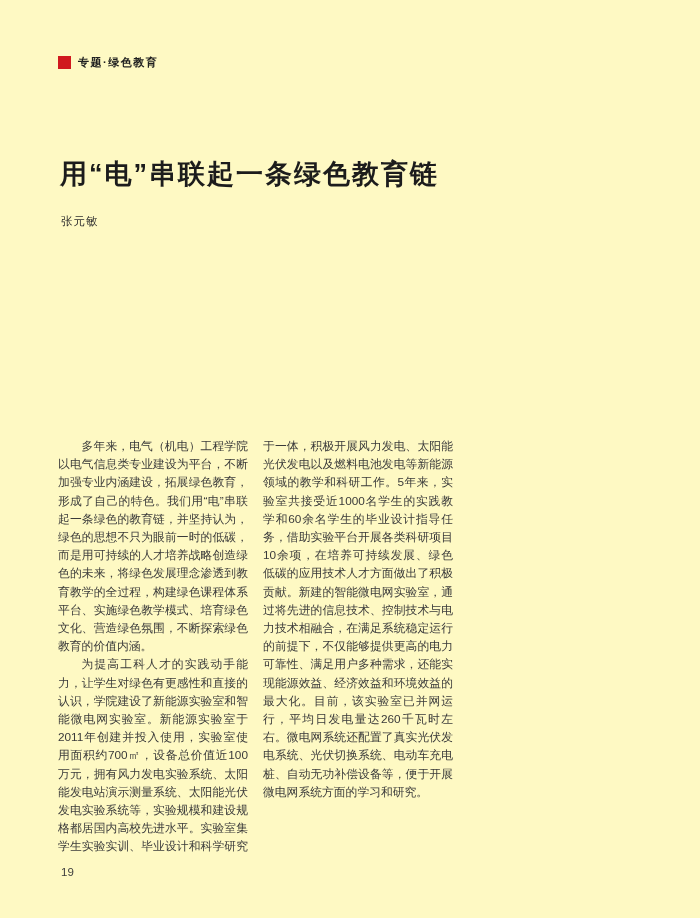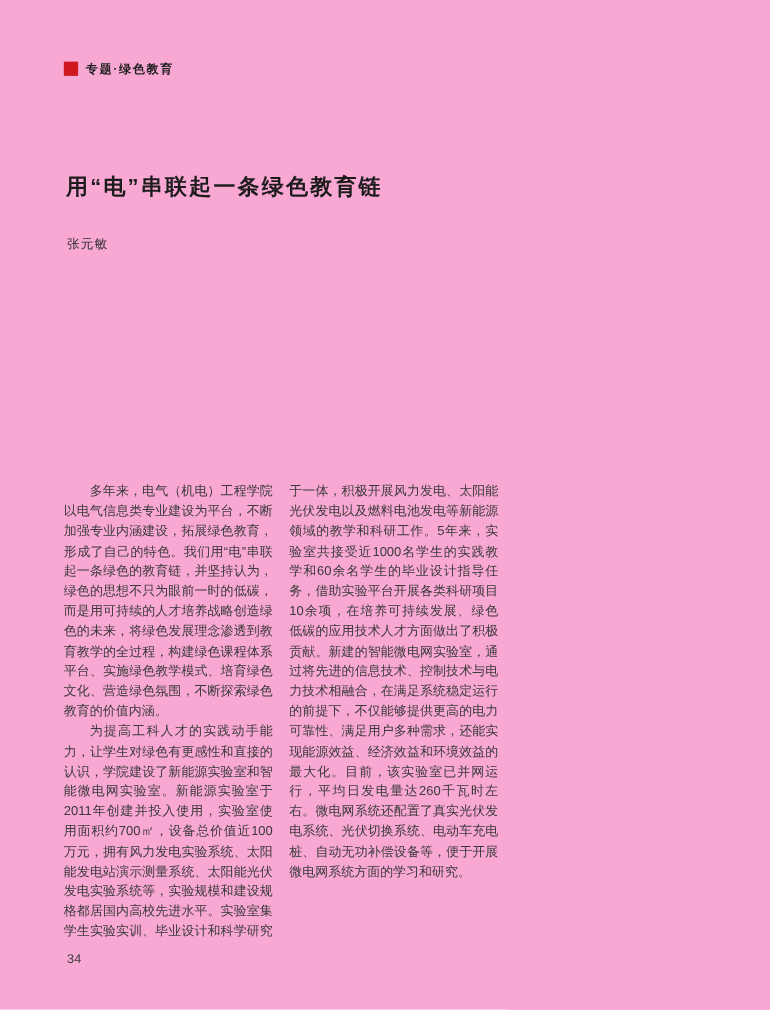--- a/index.html
+++ b/index.html
@@ -1,20 +1,20 @@
 <!DOCTYPE html>
 <html><head>
 <meta charset="utf-8">
 <style>
   html, body { margin: 0; padding: 0; background: #ffffff; }
   .page {
     position: relative;
     width: 700px;
     height: 918px;
-    background: #f9a8d4;
+    background: #fef9c3;
     font-family: "Liberation Sans", sans-serif;
     overflow: hidden;
   }
   .kicker {
     position: absolute;
     left: 58px;
     top: 55px;
     display: flex;
     align-items: center;
     gap: 7px;
@@ -29,21 +29,21 @@
     font-size: 11px;
     font-weight: bold;
     color: #1f1f1f;
     letter-spacing: 1.5px;
   }
   .title {
     position: absolute;
     left: 60px;
     top: 156px;
     margin: 0;
-    font-size: 20px;
+    font-size: 27px;
     font-weight: bold;
     color: #1c1c1c;
     letter-spacing: 2px;
   }
   .author {
     position: absolute;
     left: 61px;
     top: 214px;
     font-size: 11.5px;
     color: #2e2e2e;
@@ -88,15 +88,15 @@
 
   <h1 class="title">用“电”串联起一条绿色教育链</h1>
 
   <div class="author">张元敏</div>
 
   <div class="article">
       <p>多年来，电气（机电）工程学院以电气信息类专业建设为平台，不断加强专业内涵建设，拓展绿色教育，形成了自己的特色。我们用“电”串联起一条绿色的教育链，并坚持认为，绿色的思想不只为眼前一时的低碳，而是用可持续的人才培养战略创造绿色的未来，将绿色发展理念渗透到教育教学的全过程，构建绿色课程体系平台、实施绿色教学模式、培育绿色文化、营造绿色氛围，不断探索绿色教育的价值内涵。</p>
       <p>为提高工科人才的实践动手能力，让学生对绿色有更感性和直接的认识，学院建设了新能源实验室和智能微电网实验室。新能源实验室于2011年创建并投入使用，实验室使用面积约700㎡，设备总价值近100万元，拥有风力发电实验系统、太阳能发电站演示测量系统、太阳能光伏发电实验系统等，实验规模和建设规格都居国内高校先进水平。实验室集学生实验实训、毕业设计和科学研究于一体，积极开展风力发电、太阳能光伏发电以及燃料电池发电等新能源领域的教学和科研工作。5年来，实验室共接受近1000名学生的实践教学和60余名学生的毕业设计指导任务，借助实验平台开展各类科研项目10余项，在培养可持续发展、绿色低碳的应用技术人才方面做出了积极贡献。新建的智能微电网实验室，通过将先进的信息技术、控制技术与电力技术相融合，在满足系统稳定运行的前提下，不仅能够提供更高的电力可靠性、满足用户多种需求，还能实现能源效益、经济效益和环境效益的最大化。目前，该实验室已并网运行，平均日发电量达260千瓦时左右。微电网系统还配置了真实光伏发电系统、光伏切换系统、电动车充电桩、自动无功补偿设备等，便于开展微电网系统方面的学习和研究。</p>
     </div>
 
-  <div class="page-number">34</div>
+  <div class="page-number">19</div>
 
 </div>
 
 </body></html>

